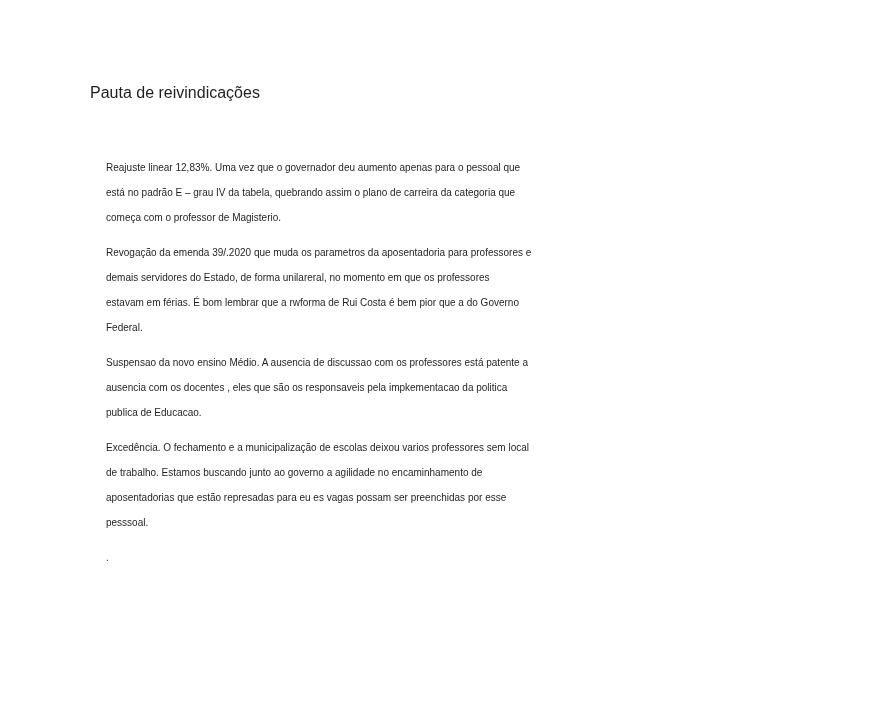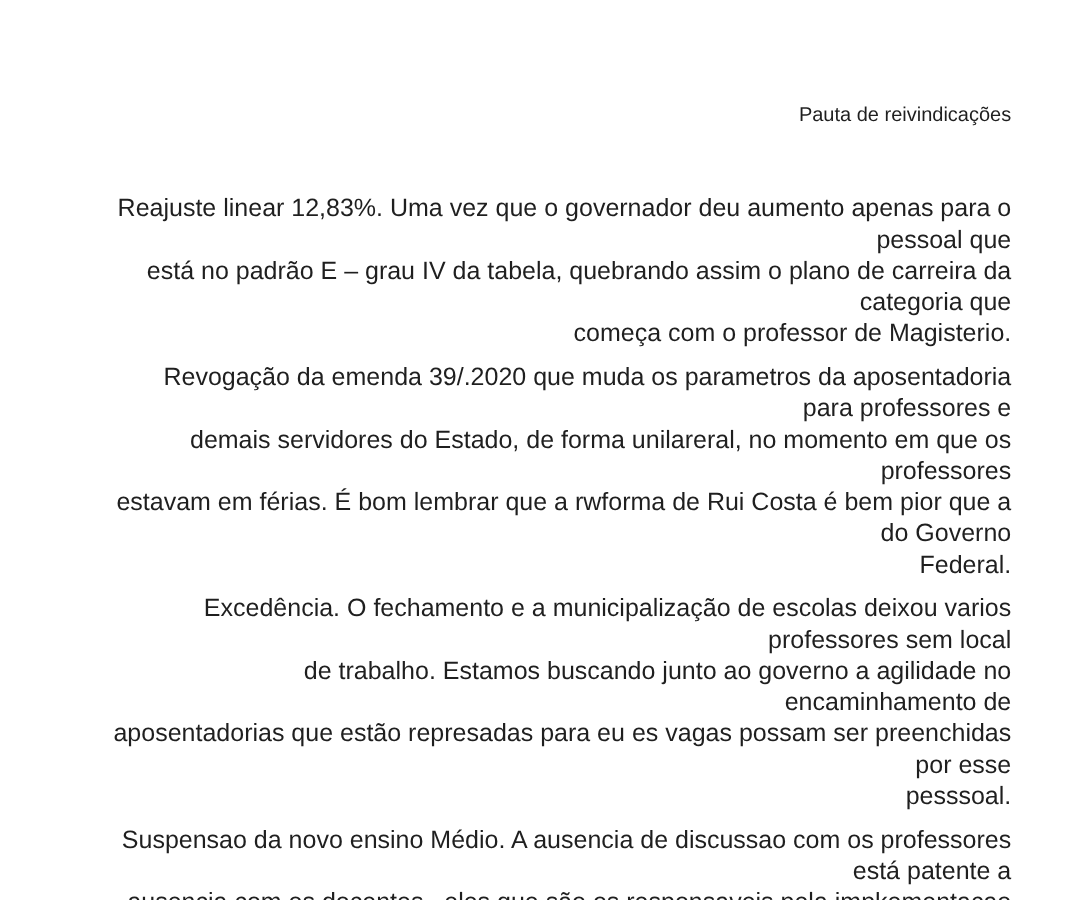--- a/index.html
+++ b/index.html
@@ -13,55 +13,54 @@
     overflow: hidden;
     font-family: "Liberation Sans", "DejaVu Sans", sans-serif;
     color: #1f1f1f;
   }
   .doc-page {
     box-sizing: border-box;
     width: 869px;
     height: 720px;
     padding: 80px 60px 0 90px;
     background: #ffffff;
-    text-align: right;
   }
   .doc-title {
     font-size: 16px;
     line-height: 25px;
     font-weight: 400;
     margin: 0 0 50px 0;
     white-space: pre-line;
   }
   .doc-paragraph {
-    font-size: 20px;
+    font-size: 10px;
     line-height: 25px;
     font-weight: 400;
-    margin: 0 0 10px 0;
+    margin: 0 0 10px 16px;
     white-space: pre-line;
   }
 </style>
 </head>
 <body>
 
 <div class="doc-page">
   <p class="doc-title">Pauta de reivindicações</p>
 
   <p class="doc-paragraph">Reajuste linear 12,83%. Uma vez que o governador deu aumento apenas para o pessoal que
 está no padrão E – grau IV da tabela, quebrando assim o plano de carreira da categoria que
 começa com o professor de Magisterio.</p>
 
   <p class="doc-paragraph">Revogação da emenda 39/.2020 que muda os parametros da aposentadoria para professores e
 demais servidores do Estado, de forma unilareral, no momento em que os professores
 estavam em férias. É bom lembrar que a rwforma de Rui Costa é bem pior que a do Governo
 Federal.</p>
 
+  <p class="doc-paragraph">Suspensao da novo ensino Médio. A ausencia de discussao com os professores está patente a
+ausencia com os docentes , eles que são os responsaveis pela impkementacao da politica
+publica de Educacao.</p>
+
   <p class="doc-paragraph">Excedência. O fechamento e a municipalização de escolas deixou varios professores sem local
 de trabalho. Estamos buscando junto ao governo a agilidade no encaminhamento de
 aposentadorias que estão represadas para eu es vagas possam ser preenchidas por esse
 pesssoal.</p>
 
-  <p class="doc-paragraph">Suspensao da novo ensino Médio. A ausencia de discussao com os professores está patente a
-ausencia com os docentes , eles que são os responsaveis pela impkementacao da politica
-publica de Educacao.</p>
-
   <p class="doc-paragraph">.</p>
 </div>
 
 </body></html>

